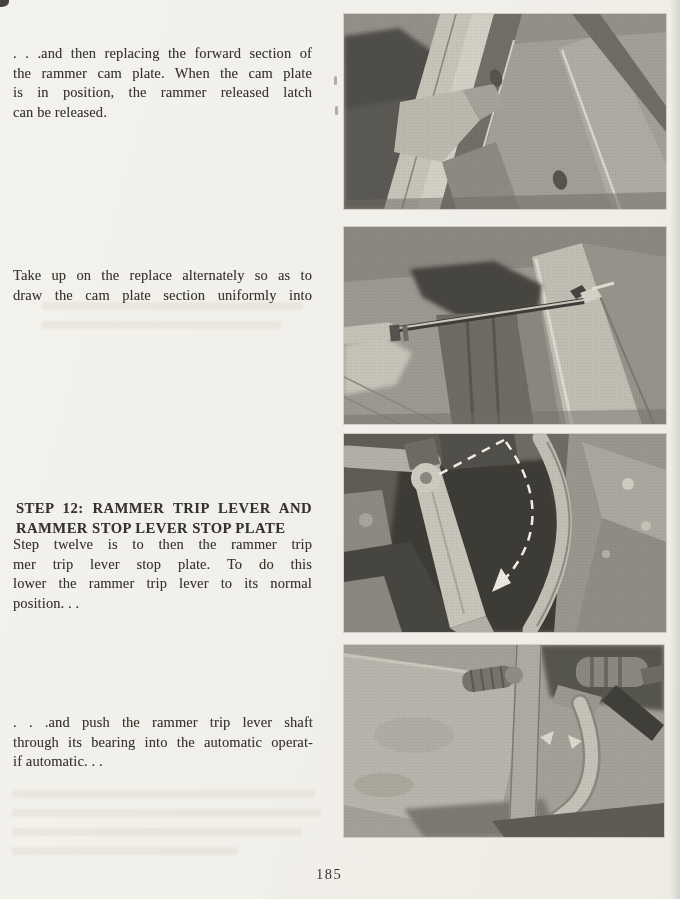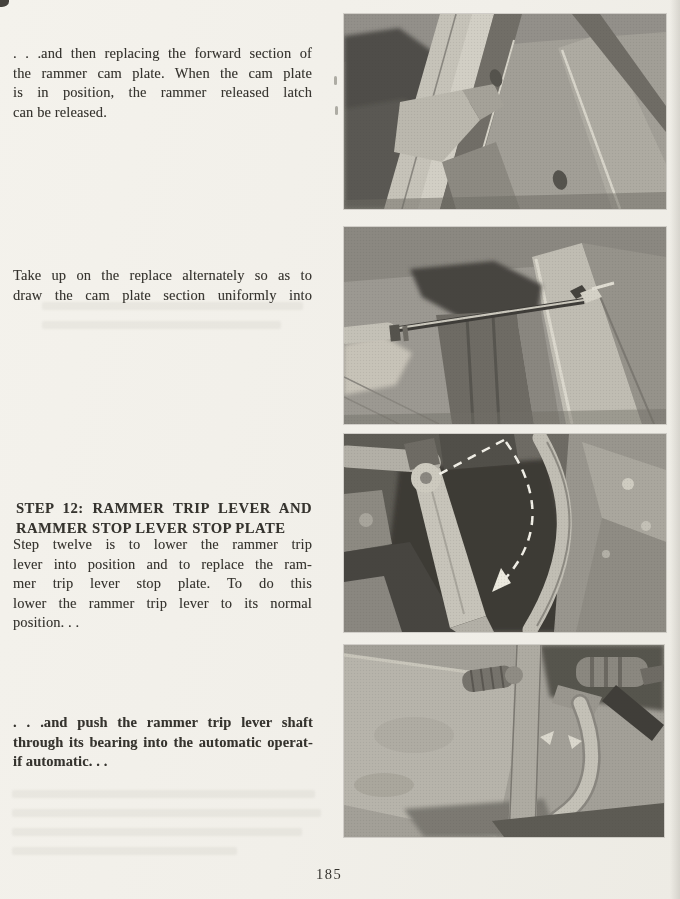--- a/index.html
+++ b/index.html
@@ -51,28 +51,27 @@
     <div class="gl" style="width:96%"></div>
     <div class="gl" style="width:88%"></div>
   </div>
 
   <div class="tb heading" style="left:16px;top:490px;width:296px;margin-top:8px;">
     <div class="jl">STEP 12:  RAMMER  TRIP  LEVER  AND</div>
     <div class="last">RAMMER STOP LEVER STOP PLATE</div>
   </div>
 
   <div class="tb" style="left:13px;top:535px;width:299px;">
-    <div class="jl">Step twelve is to lower the rammer trip</div>
-    <div class="jl">lever into position and to replace the ram-</div>
+    <div class="jl">Step twelve is to then the rammer trip</div>
     <div class="jl">mer trip lever stop plate.   To do this</div>
     <div class="jl">lower the rammer trip lever to its normal</div>
     <div class="last">position. . .</div>
   </div>
 
-  <div class="tb" style="left:13px;top:713px;width:300px;font-weight:bold;">
+  <div class="tb" style="left:13px;top:713px;width:300px;">
     <div class="jl">. . .and push the rammer trip lever shaft</div>
     <div class="jl">through its bearing into the automatic operat-</div>
     <div class="last">if automatic. . .</div>
   </div>
 
   <div class="ghost" style="left:12px;top:790px;width:312px;">
     <div class="gl" style="width:97%"></div>
     <div class="gl" style="width:99%"></div>
     <div class="gl" style="width:93%"></div>
     <div class="gl" style="width:72%"></div>

